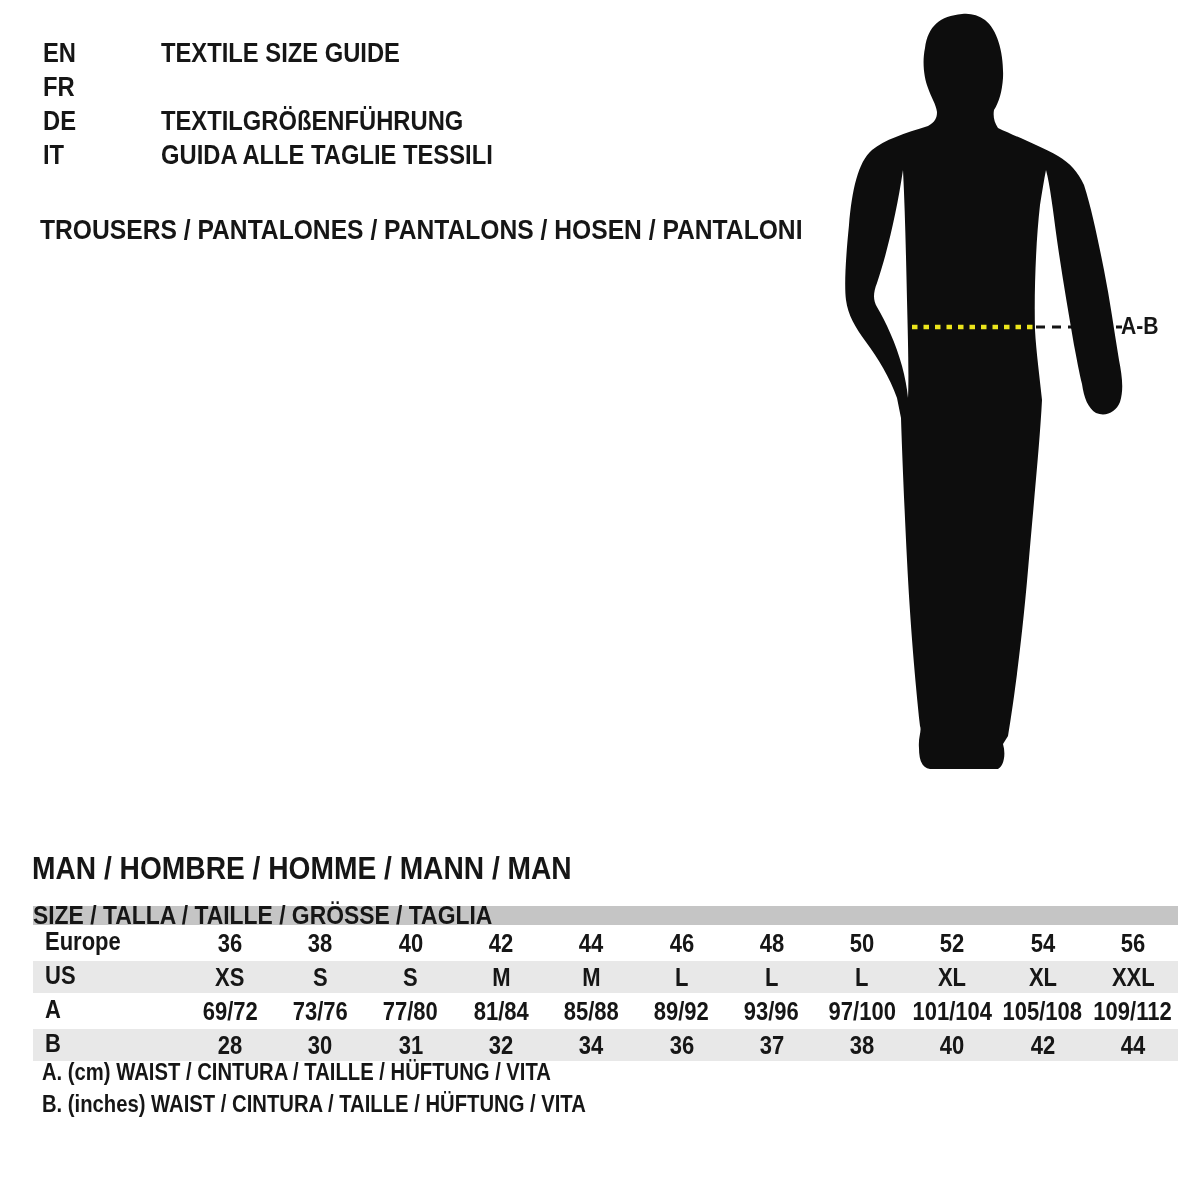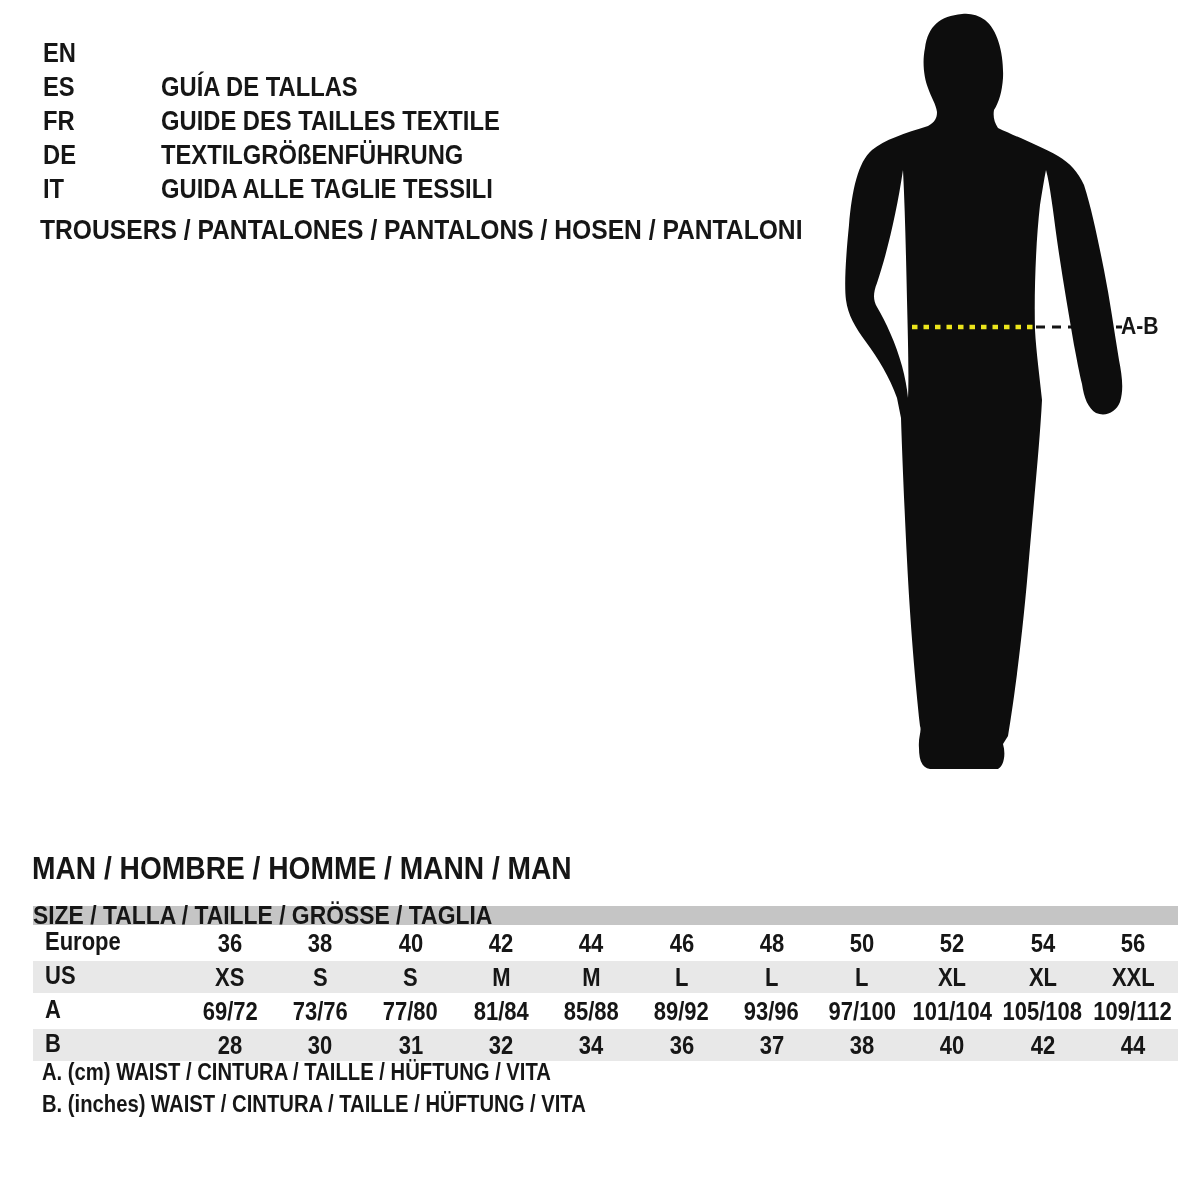--- a/index.html
+++ b/index.html
@@ -40,28 +40,24 @@
   .footnote { height:32px; display:flex; align-items:center; font-size:23px; }
 </style>
 </head>
 <body>
 
 <div class="page">
 
   <div class="lang-list">
     <div class="lang-item">
       <span><span class="cx">EN</span></span>
-    </div>
-    <div class="lang-item">
-      <span><span class="cx">ES</span></span>
-      <span><span class="cx">GUÍA DE TALLAS</span></span>
+      <span><span class="cx">TEXTILE SIZE GUIDE</span></span>
     </div>
     <div class="lang-item">
       <span><span class="cx">FR</span></span>
-      <span><span class="cx">GUIDE DES TAILLES TEXTILE</span></span>
     </div>
     <div class="lang-item">
       <span><span class="cx">DE</span></span>
       <span><span class="cx">TEXTILGRÖßENFÜHRUNG</span></span>
     </div>
     <div class="lang-item">
       <span><span class="cx">IT</span></span>
       <span><span class="cx">GUIDA ALLE TAGLIE TESSILI</span></span>
     </div>
   </div>

